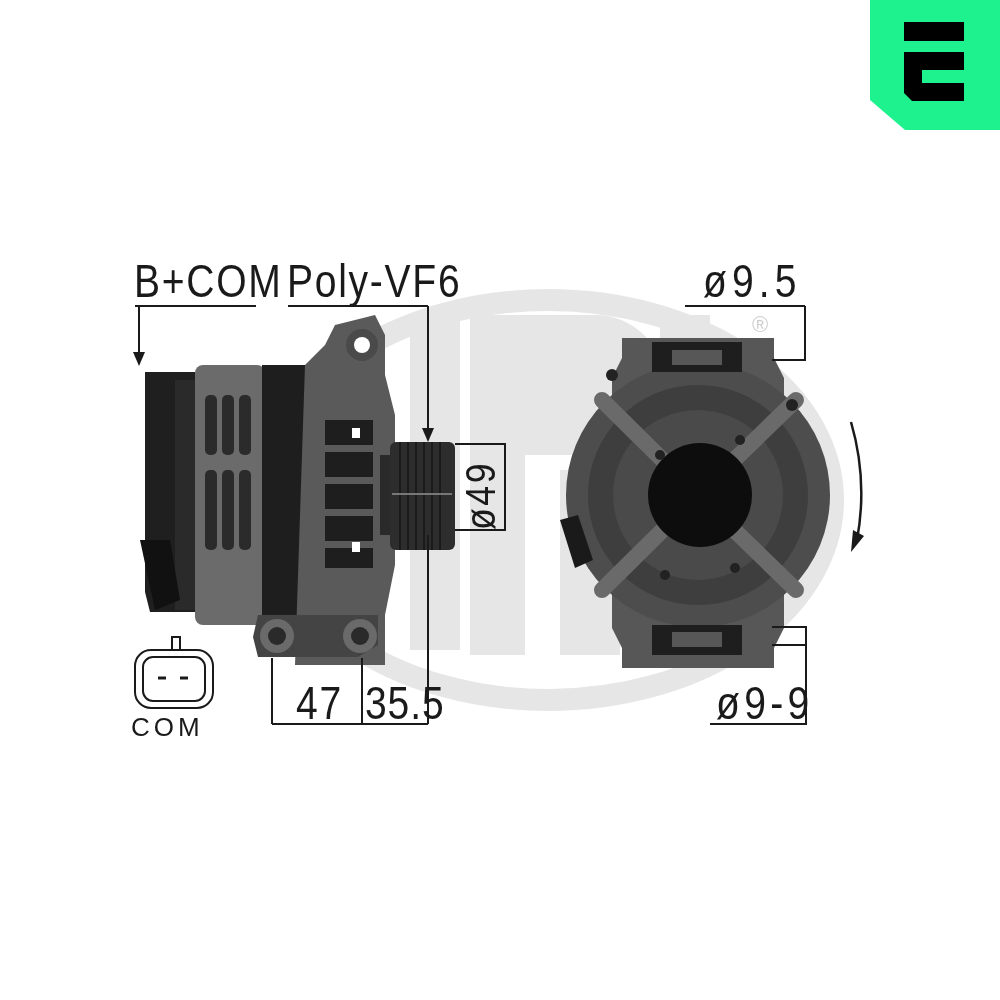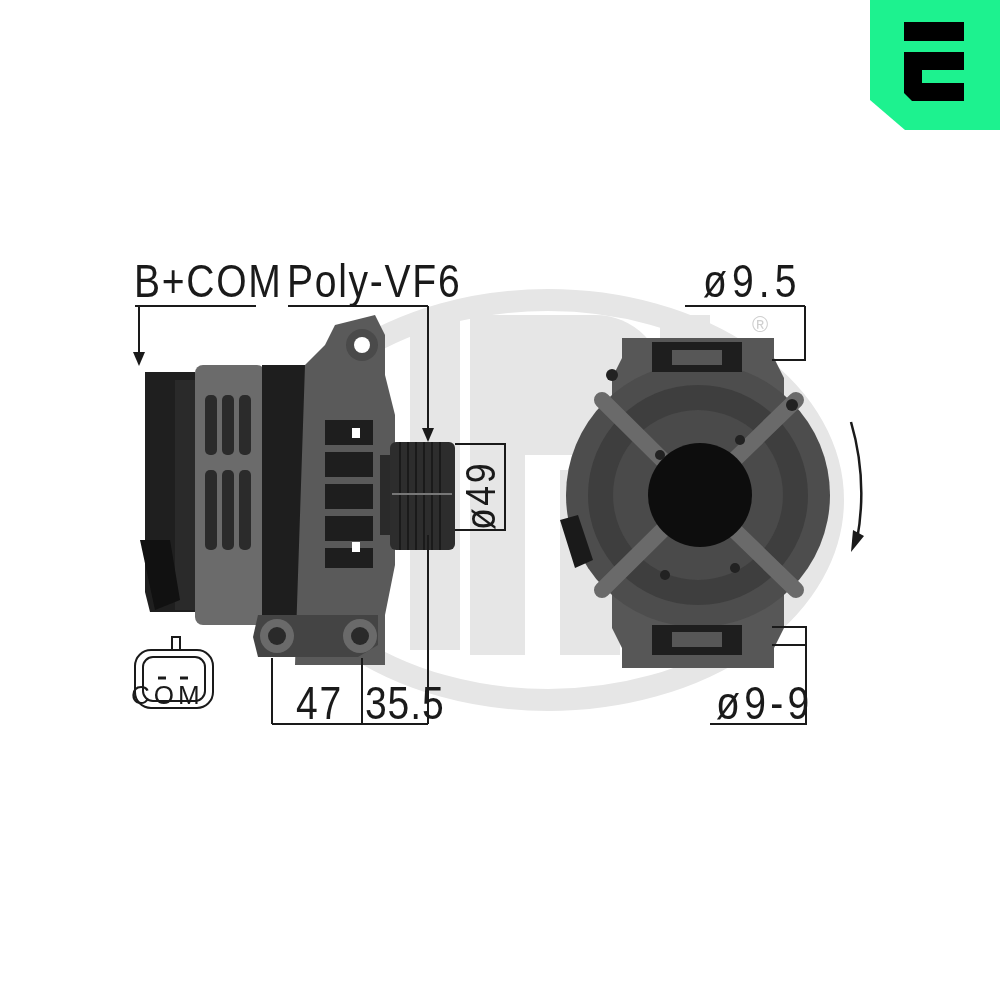--- a/index.html
+++ b/index.html
@@ -156,15 +156,15 @@
     <polygon points="422,428 434,428 428,442" fill="#1a1a1a"></polygon>
   </svg>
 
   <div class="lbl big" style="left:134px;top:258px;">B+COM</div>
   <div class="lbl big" style="left:287px;top:258px;">Poly-VF6</div>
   <div class="lbl big" style="left:703px;top:258px;letter-spacing:6px;">ø9.5</div>
   <div class="lbl mid" style="left:460px;top:530px;transform:rotate(-90deg) scaleX(0.85);transform-origin:left top;letter-spacing:3px;">ø49</div>
   <div class="lbl big" style="left:296px;top:680px;">47</div>
   <div class="lbl big" style="left:365px;top:680px;letter-spacing:1px;">35.5</div>
   <div class="lbl big" style="left:716px;top:680px;letter-spacing:5px;">ø9-9</div>
-  <div class="lbl small" style="left:131px;top:682px;">COM</div>
+  <div class="lbl small" style="left:131px;top:714px;">COM</div>
 
 </div>
 
 </body></html>

